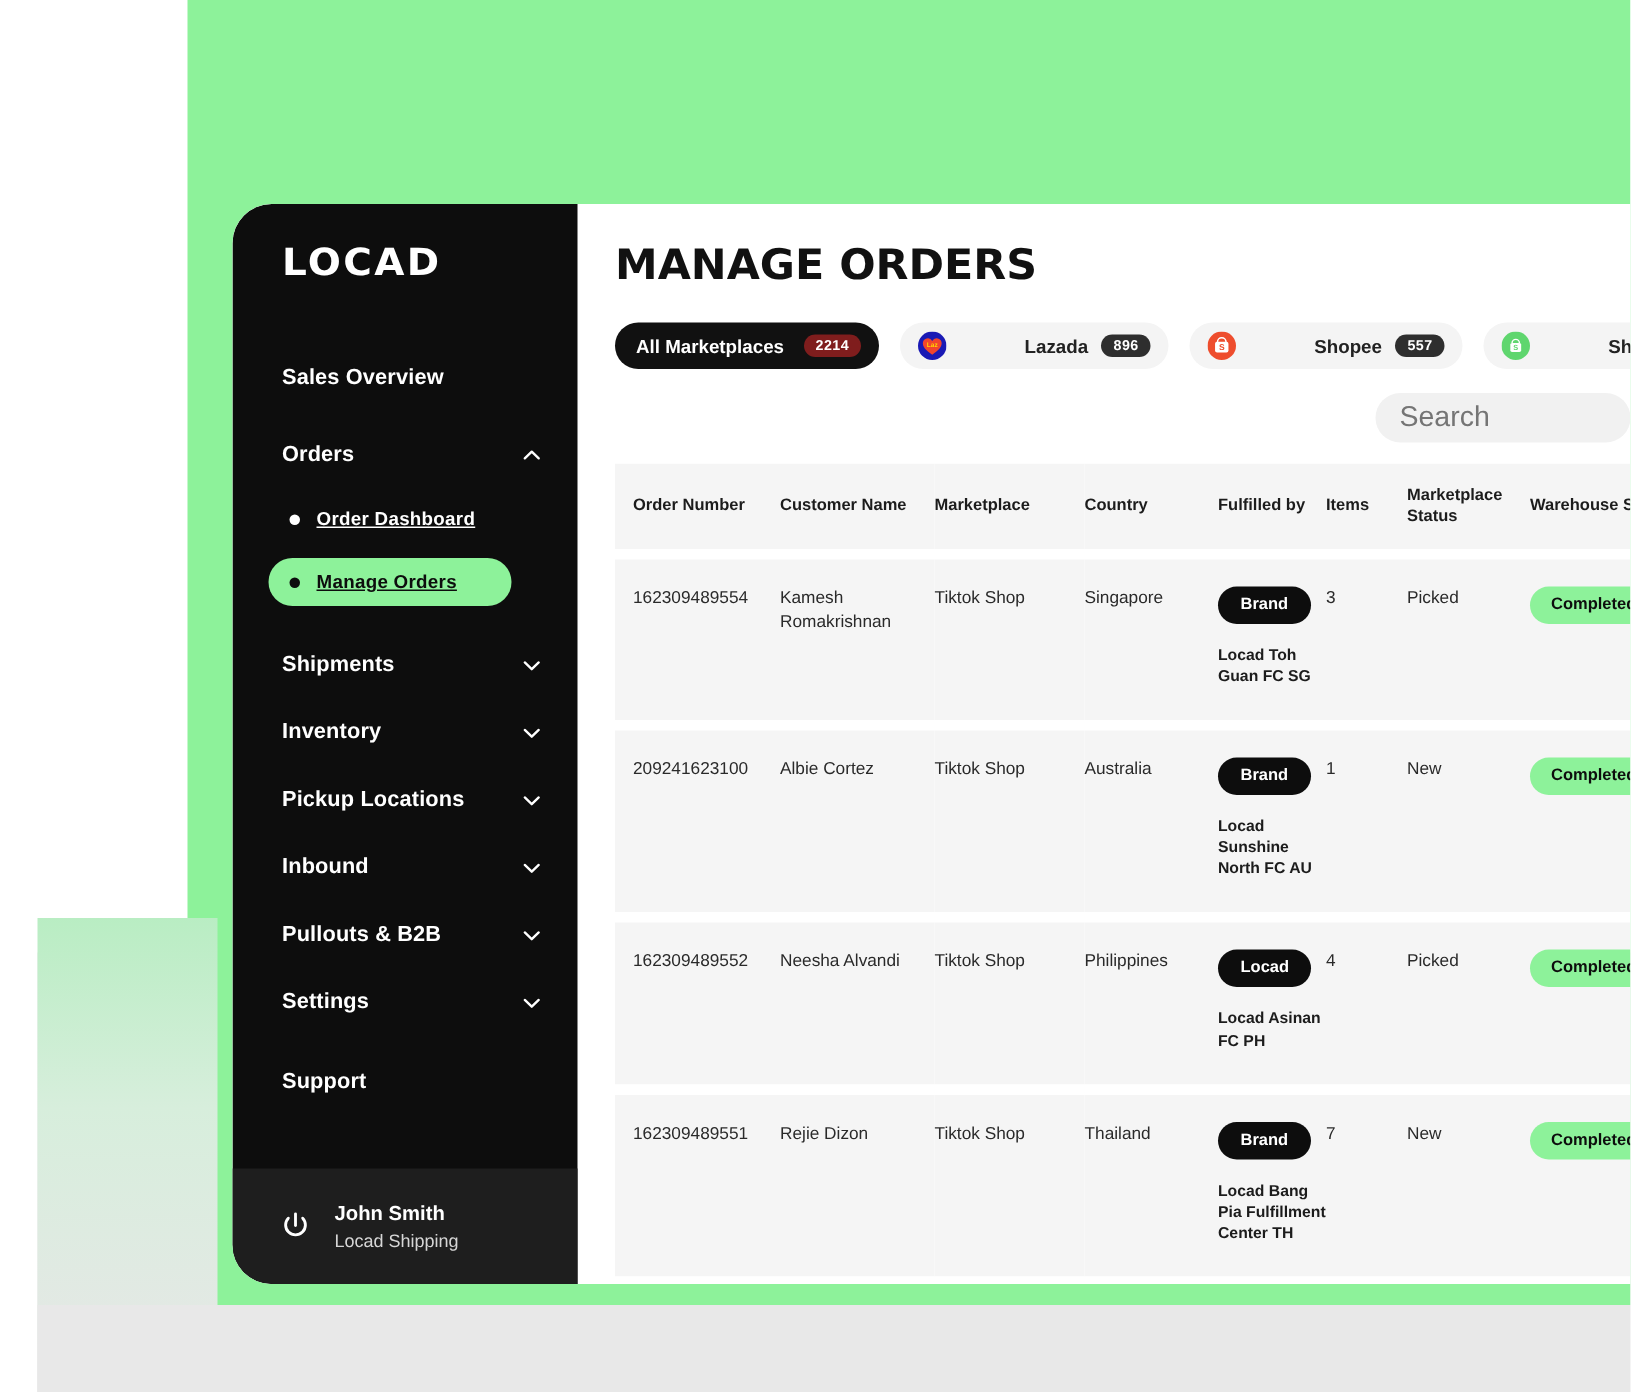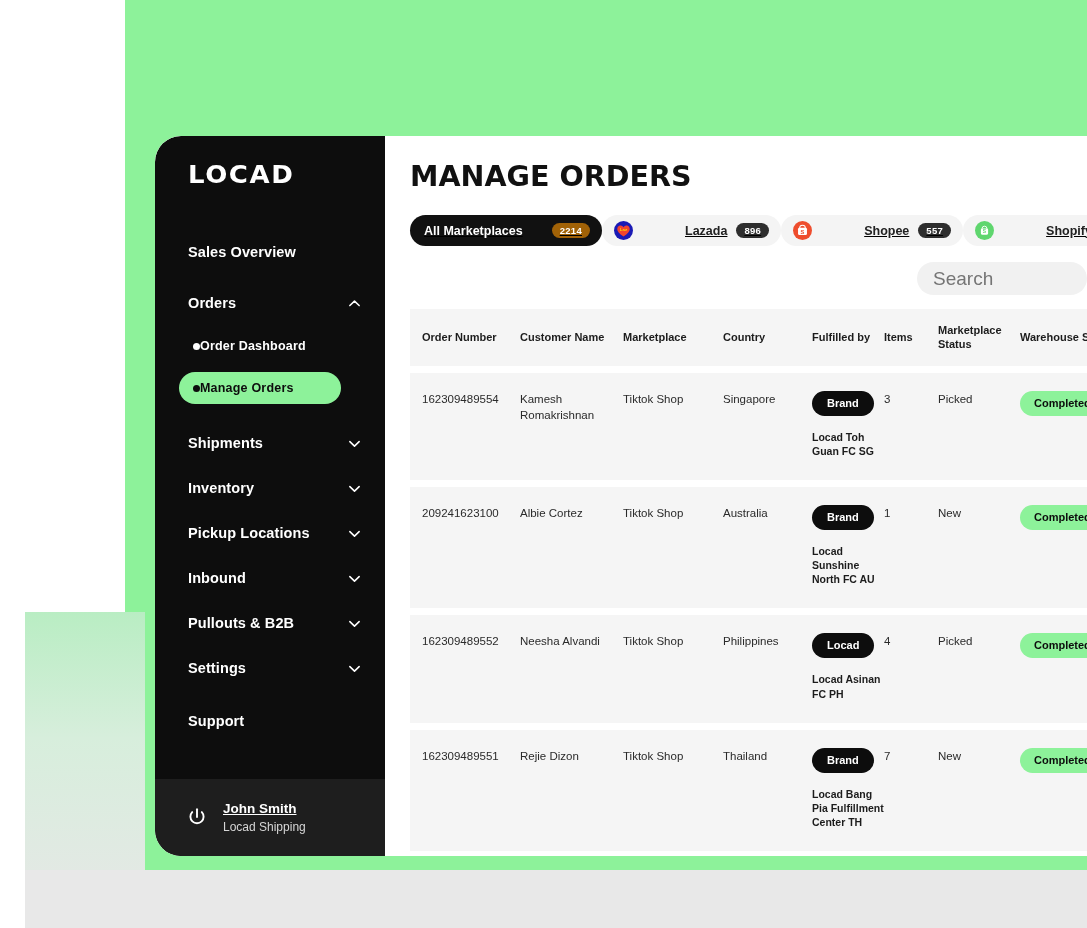--- a/index.html
+++ b/index.html
@@ -53,24 +53,24 @@
   .nav { margin-top:28px; flex:1 1 auto; }
   .nav-item {
     display:flex; align-items:center; justify-content:space-between;
     padding:0 24px 0 33px; height:42px; color:#fff;
     font-size:14.5px; font-weight:700; letter-spacing:.1px; cursor:pointer;
   }
   .chev { width:13px; height:13px; flex:0 0 13px; }
   .chev svg { display:block; }
   .subnav { margin-top:4px; }
   .sub-item {
-    display:flex; align-items:center; gap:0;
+    display:flex; align-items:center; gap:11px;
     margin:0 0 0 24px; height:32px; padding:0 14px;
     border-radius:16px; color:#fff; font-size:12.5px; font-weight:600;
-    letter-spacing:.2px; cursor:pointer; width:162px;
+    letter-spacing:.2px; cursor:pointer; width:162px;text-decoration:underline;
   }
   .sub-item .dot { width:7px; height:7px; border-radius:50%; background:#fff; flex:0 0 7px;}
   .sub-item.active { background:#8df29a; color:#0d0d0d; }
   .sub-item.active .dot { background:#0d0d0d; }
 
   .sidebar-footer {
     height:77px; background:#1e1e1e; border-radius:0 0 0 26px;
     display:flex; align-items:center; gap:14px; padding-left:30px;
     flex:0 0 77px;
   }
@@ -80,34 +80,34 @@
 
   
   .content { flex:1 1 auto; padding:24px 0 0 25px; position:relative; min-width:0; }
   .page-title {
     font-family:"DejaVu Sans", sans-serif;
     font-size:28px; font-weight:900; letter-spacing:0px; color:#111;
     transform:scaleX(1.02); transform-origin:left center;
   }
 
   
-  .tabs { display:flex; margin-top:22px; align-items:center;text-decoration:underline; }
+  .tabs { display:flex; gap:14px; margin-top:22px; align-items:center; }
   .tab {
     display:flex; align-items:center; gap:9px;
     height:31px; padding:0 12px; border-radius:16px;
     background:#f4f4f4; cursor:pointer; white-space:nowrap; flex:0 0 auto;
   }
   .tab.active { background:#111; }
   .tab-label { font-size:12.5px; color:#222; font-weight:600;padding-left:43px; }
   .tab.active .tab-label { color:#fff; padding-left:2px;}
   .tab-badge {
     background:#2e2e2e; color:#fff; font-size:9.5px; font-weight:700;
     border-radius:10px; padding:3px 8px 3px 8px; line-height:1; letter-spacing:.3px;
   }
-  .tab.active .tab-badge { background:#a16207; margin-left:20px;}
+  .tab.active .tab-badge { background:#7f1d1d; margin-left:4px;}
   .tab-icon { width:19px; height:19px; flex:0 0 19px; border-radius:50%; display:block;}
 
   
   .search-row { display:flex; justify-content:flex-end; margin-top:16px; padding-right:0; }
   .search-box {
     background:#f1f1f1; border-radius:18px; height:33px; width:170px;
     display:flex; align-items:center; padding:0 16px;
     font-size:13px; color:#6e6e6e;
   }
   .search-box input {
@@ -247,21 +247,21 @@
       </nav>
 
       <div class="sidebar-footer">
         <span class="power-icon">
           <svg viewBox="0 0 24 24" width="24" height="24">
             <path d="M12 3.2 L12 11" fill="none" stroke="#fff" stroke-width="1.9" stroke-linecap="round"></path>
             <path d="M7.2 6.1 A6.6 6.6 0 1 0 16.8 6.1" fill="none" stroke="#fff" stroke-width="1.9" stroke-linecap="round"></path>
           </svg>
         </span>
         <span>
-          <span class="user-name" style="display:block;text-decoration:underline;">John Smith</span>
+          <span class="user-name" style="display:block;">John Smith</span>
           <span class="user-org" style="display:block;">Locad Shipping</span>
         </span>
       </div>
     </aside>
 
     <main class="content">
 
       <h1 class="page-title">MANAGE ORDERS</h1>
 
       <div class="tabs">

